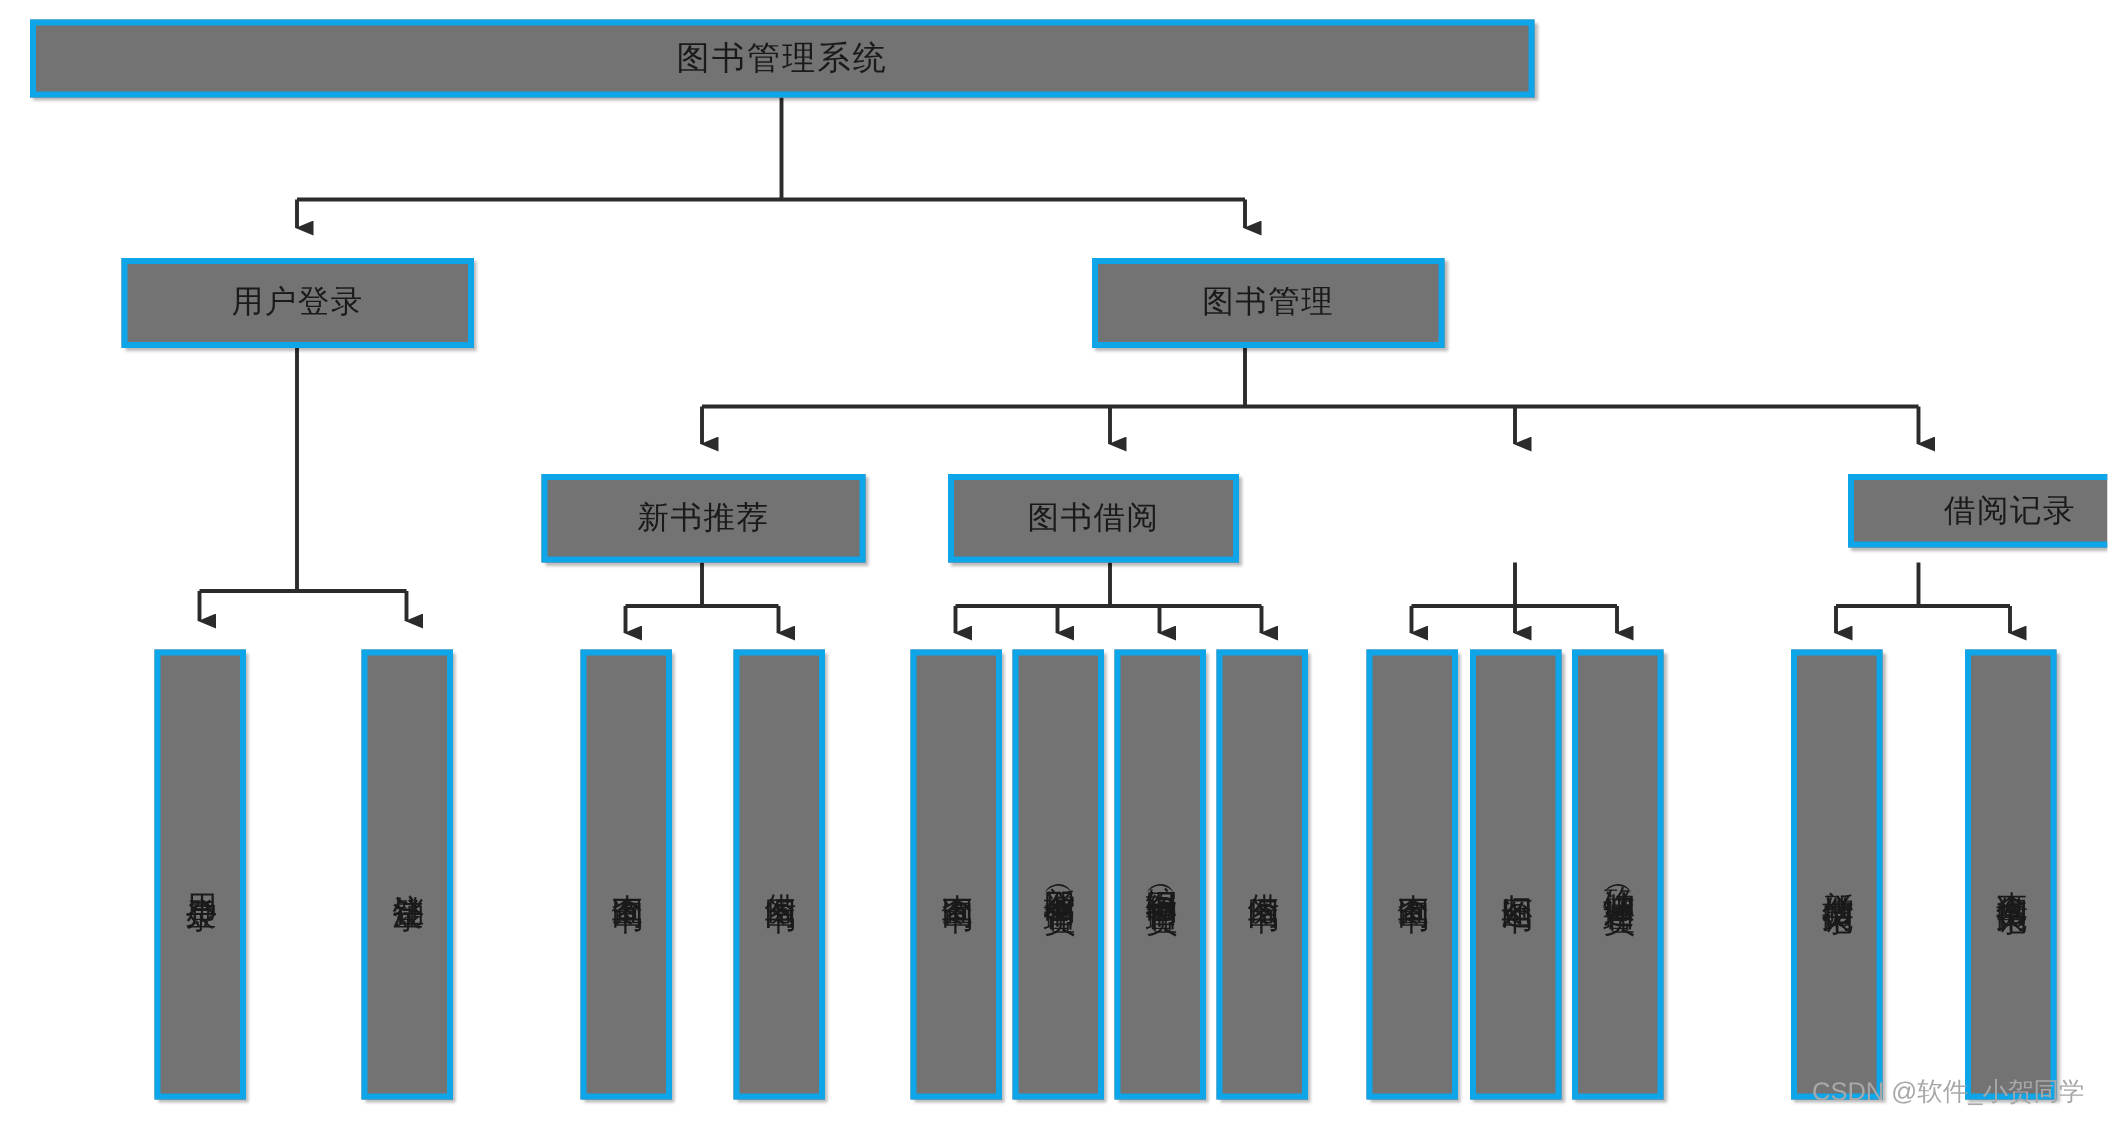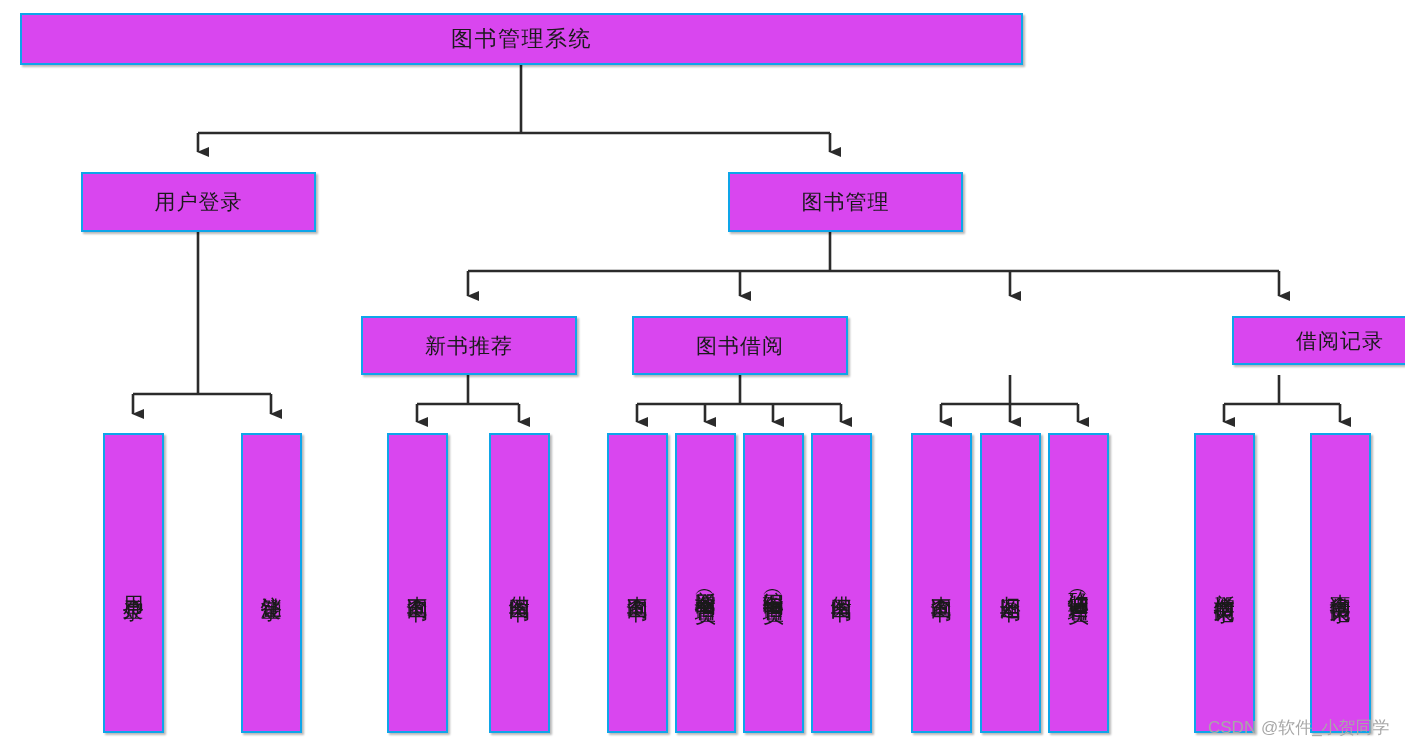--- a/index.html
+++ b/index.html
@@ -22,22 +22,22 @@
   #edges {
     position: absolute;
     left: 0;
     top: 0;
     width: 1405px;
     height: 747px;
     pointer-events: none;
   }
   .node {
     position: absolute;
-    border: 2px solid #0ea5e9;
-    background: #d946ef;
+    border: 4px solid #0ea5e9;
+    background: #737373;
     box-shadow: 2px 2px 2px rgba(0,0,0,0.28);
     display: flex;
     align-items: center;
     justify-content: center;
     color: #1a1a1a;
     z-index: 2;
   }
   .node .lbl {
     display: block;
     text-align: center;
@@ -139,21 +139,21 @@
   <div class="node h" style="left:81px; top:172px; width:235px; height:60px;">
     <span class="lbl">用户登录</span>
   </div>
   <div class="node h" style="left:712px; top:172px; width:235px; height:60px;margin-left:16px;">
     <span class="lbl">图书管理</span>
   </div>
 
   <div class="node h" style="left:361px; top:316px; width:216px; height:59px;align-items:center;">
     <span class="lbl">新书推荐</span>
   </div>
-  <div class="node h" style="left:632px; top:316px; width:216px; height:59px;">
+  <div class="node h" style="left:632px; top:316px; width:194px; height:59px;">
     <span class="lbl">图书借阅</span>
   </div>
   <div class="node h" style="left:1232px; top:316px; width:216px; height:49px;">
     <span class="lbl">借阅记录</span>
   </div>
 
   <div class="node v" style="left:103px; top:433px; width:61px; height:300px;">
     <span class="lbl">用户登录</span>
   </div>
   <div class="node v" style="left:241px; top:433px; width:61px; height:300px;">

